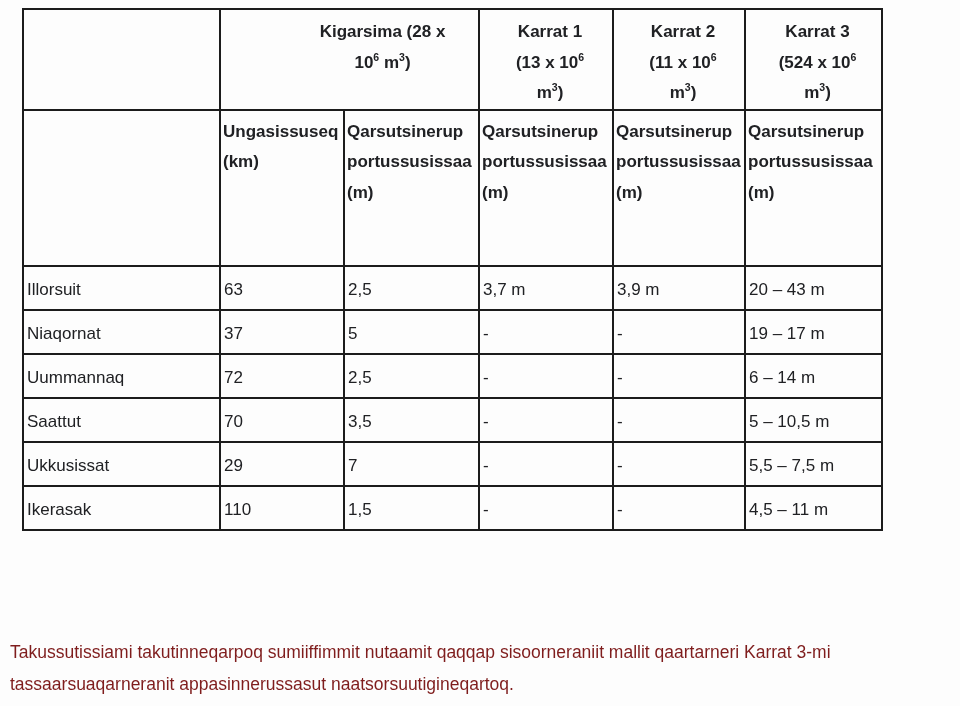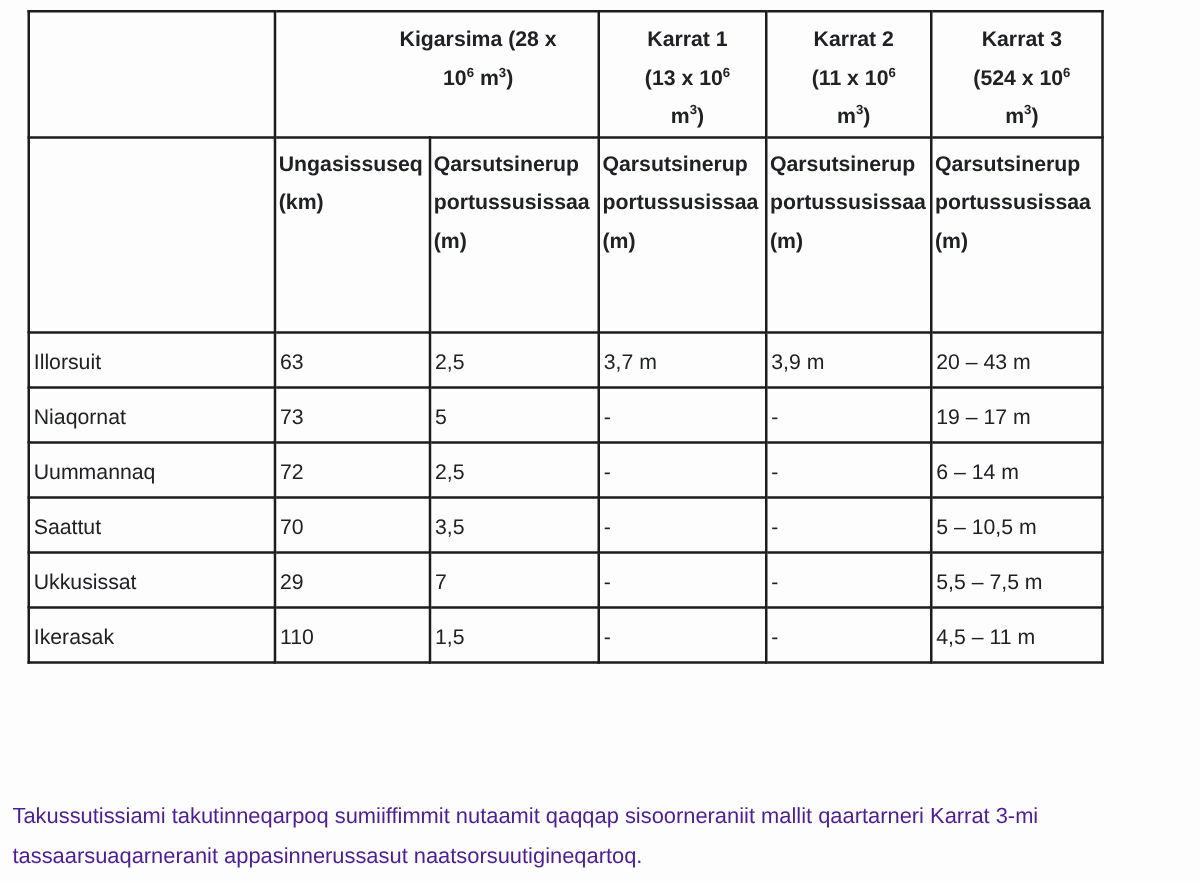--- a/index.html
+++ b/index.html
@@ -40,21 +40,21 @@
   tr.r-data > td { height: 44px; padding: 8px 2px 0 3px; }
   td.c-name { padding-left: 10px; }
 
   sup { font-size: 0.62em; line-height: 0; }
 
   .caption {
     position: absolute; left: 10px; top: 636px;
     width: 932px;
     font-size: 17.5px;
     line-height: 1.85;
-    color: #4c1d95;
+    color: #7f1d1d;
   }
 </style>
 </head>
 <body>
 
 <div class="page">
 
   <table class="data-table">
     <colgroup>
       <col style="width:197px">
@@ -96,21 +96,21 @@
       <td>63</td>
       <td>2,5</td>
       <td>3,7 m</td>
       <td>3,9 m</td>
       <td>20 – 43 m</td>
     </tr>
 
 
     <tr class="r-data">
       <td class="c-name">Niaqornat</td>
-      <td>73</td>
+      <td>37</td>
       <td>5</td>
       <td>-</td>
       <td>-</td>
       <td>19 – 17 m</td>
     </tr>
 
     <tr class="r-data">
       <td class="c-name">Uummannaq</td>
       <td>72</td>
       <td>2,5</td>

